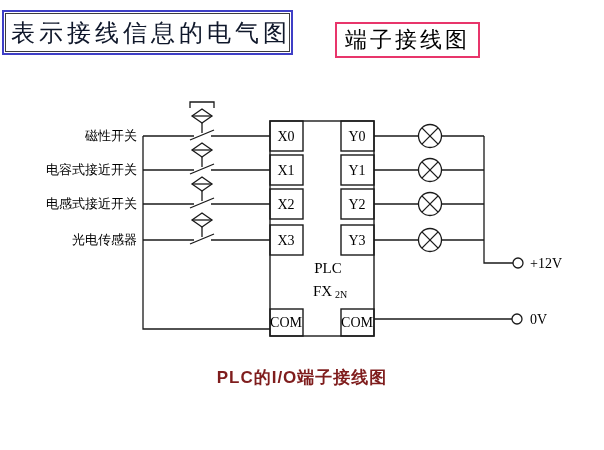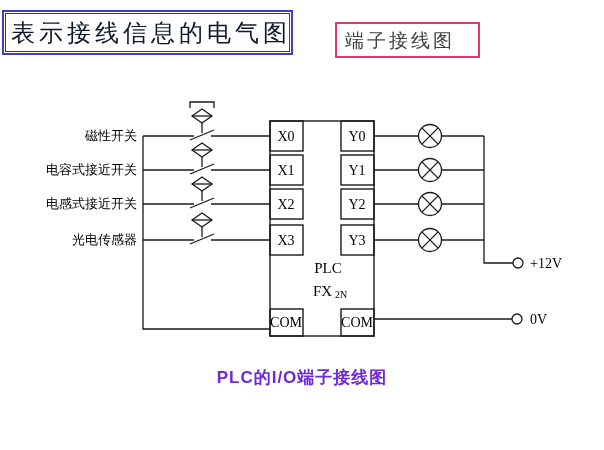--- a/index.html
+++ b/index.html
@@ -18,25 +18,25 @@
   }
   .title-text{
     color:#0f172a;font-size:24px;letter-spacing:4px;white-space:nowrap;line-height:1;
   }
   .subtitle-box{
     position:absolute;left:335px;top:22px;width:145px;height:36px;
     border:2px solid #e8356b;box-sizing:border-box;background:#ffffff;
     display:flex;align-items:center;padding-left:8px;
   }
   .subtitle-text{
-    color:#404040;font-size:19px;letter-spacing:3px;white-space:nowrap;line-height:1;
+    color:#000000;font-size:22px;letter-spacing:3px;white-space:nowrap;line-height:1;
   }
   .caption{
     position:absolute;left:0;top:366px;width:604px;text-align:center;
-    color:#6d28d9;font-size:17px;font-weight:bold;letter-spacing:1px;
+    color:#7f1d1d;font-size:17px;font-weight:bold;letter-spacing:1px;
     font-family:"Liberation Sans","DejaVu Sans",sans-serif;
   }
   svg.diagram{position:absolute;left:0;top:0}
   svg text{font-family:"Liberation Serif","DejaVu Serif",serif;fill:#000000}
   .w{stroke:#1a1a1a;stroke-width:1.3;fill:none}
   .box{stroke:#1a1a1a;stroke-width:1.4;fill:none}
   .diamond{stroke:#1a1a1a;stroke-width:1.3;fill:#ffffff}
   .lamp{stroke:#1a1a1a;stroke-width:1.3;fill:#ffffff}
   .node{stroke:#1a1a1a;stroke-width:1.3;fill:#ffffff}
   .lbl{font-size:13px}

